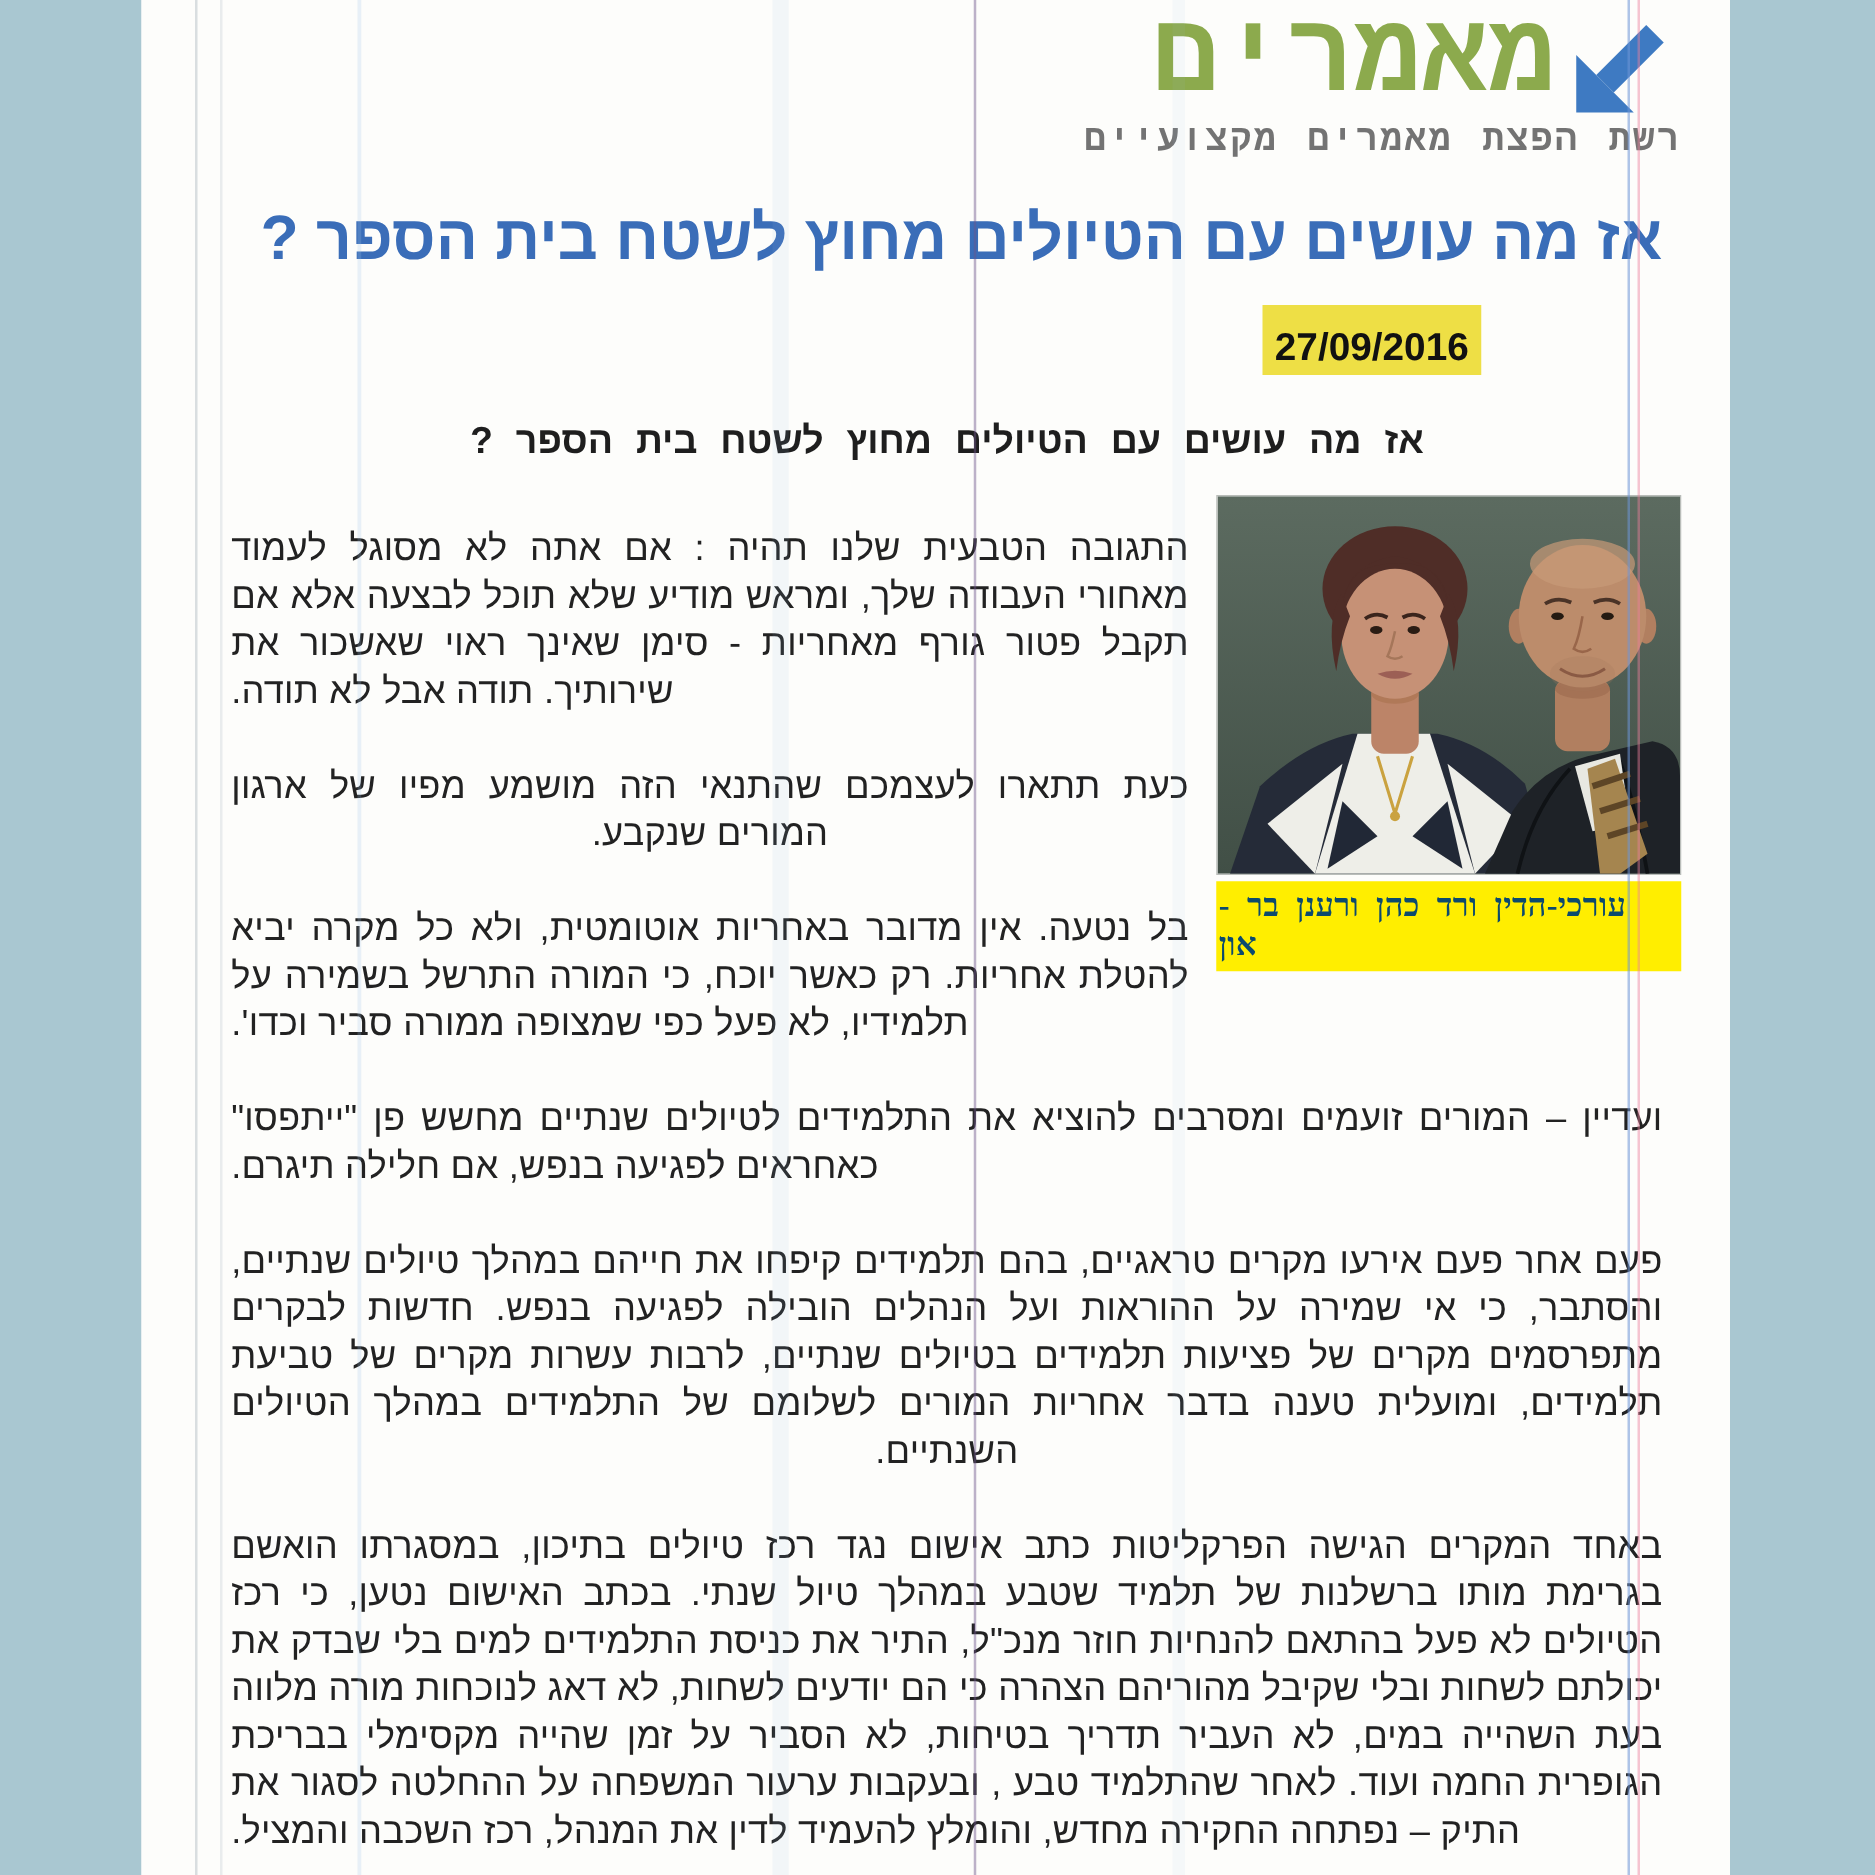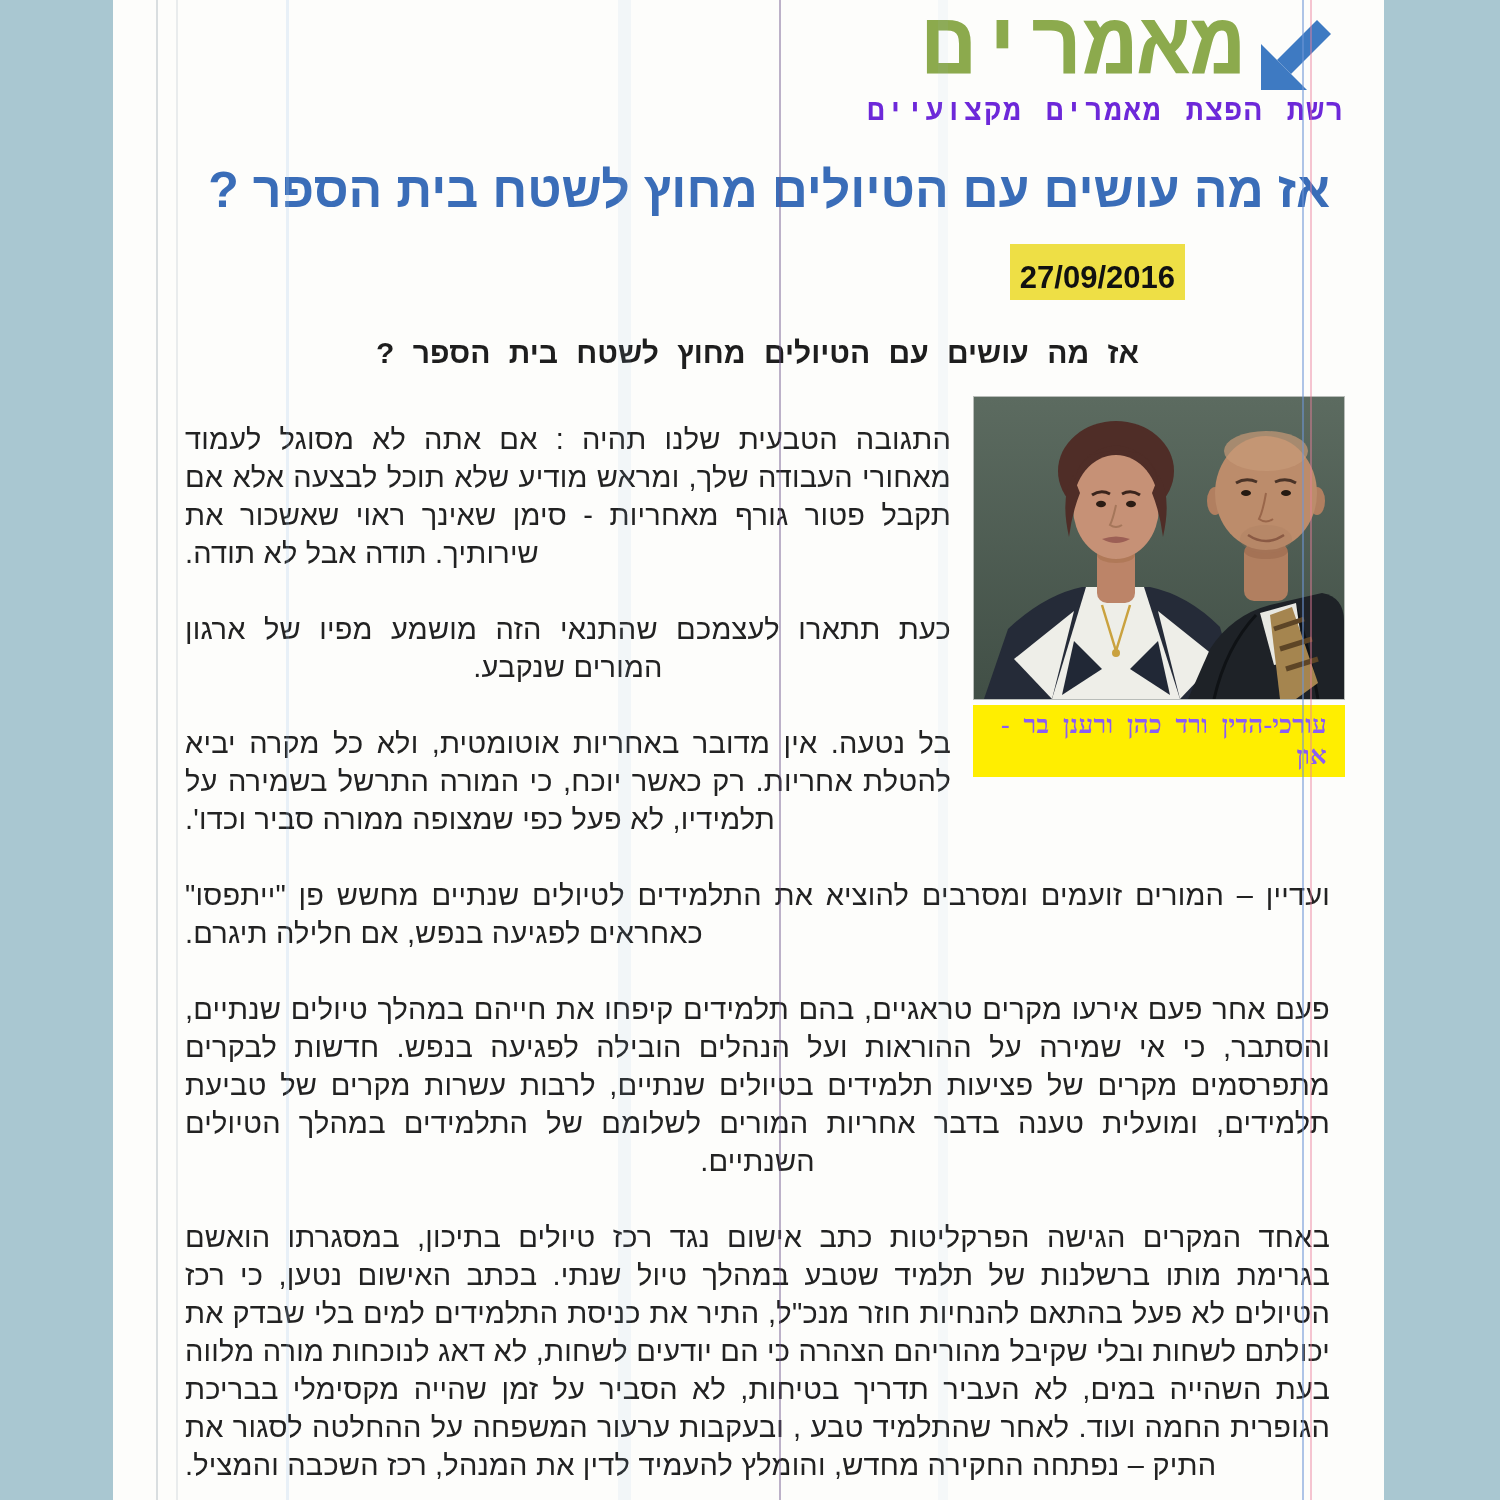--- a/index.html
+++ b/index.html
@@ -7,38 +7,38 @@
   #screen{position:relative;width:1500px;height:1500px;background:#a9c7d1;overflow:hidden;margin:0 auto;}
   
   .sheet{position:absolute;left:113px;top:0;width:1271px;height:1500px;background:#fdfdfb;}
   .content{position:relative;height:100%;padding:0 54px 30px 72px;box-sizing:border-box;direction:rtl;}
 
   
   .logo{display:flex;flex-direction:column;align-items:flex-start;margin-top:6px;margin-left:auto;margin-right:-15px;width:max-content;font-family:Liberation Mono, monospace;}
   .logo-top{display:flex;align-items:center;gap:10px;}
   .logo-arrow{width:90px;height:88px;flex:0 0 auto;}
   .logo-brand{font-size:88px;font-weight:900;color:#8caa4d;line-height:0.92;letter-spacing:1px;}
-  .logo-tagline{font-size:29px;font-weight:700;color:#6d28d9;letter-spacing:2px;word-spacing:4px;margin-top:2px;align-self:stretch;text-align:left;}
+  .logo-tagline{font-size:29px;font-weight:700;color:#737373;letter-spacing:2px;word-spacing:4px;margin-top:2px;align-self:stretch;text-align:left;}
 
   
   .main-title{margin:34px 0 0 0;font-size:50px;font-weight:700;color:#3a6db8;text-align:right;line-height:1.1;}
   .date-row{text-align:right;margin-top:26px;}
   .date-badge{display:inline-block;margin-right:145px;background:#eedf45;color:#111;font-size:31px;font-weight:700;padding:16px 10px 4px 10px;}
   .sub-title{margin:34px 0 0 0;font-size:30px;font-weight:700;color:#1e1e1e;text-align:center;word-spacing:10px;line-height:1.25;}
 
   
   .body{margin-top:48px;font-size:29px;line-height:38px;color:#222;letter-spacing:.2px;}
   .para{margin:0;text-align:justify;text-align-last:left;}
   .para.gap{margin-top:38px;}
   .para.last-center{text-align-last:center;}
 
   
   .photo-block{float:right;width:372px;margin:-24px -15px 14px 22px;}
   .photo-frame{width:370px;height:302px;border:1px solid #b9bdb9;display:block;}
-  .caption{margin-top:5px;background:#ffee00;color:#8b5cf6;font-family:"Liberation Serif",serif;font-weight:700;font-size:26px;text-align:right;word-spacing:7px;padding:4px 18px 6px 2px;line-height:1.2;}
+  .caption{margin-top:5px;background:#ffee00;color:#0c4a6e;font-family:"Liberation Serif",serif;font-weight:700;font-size:26px;text-align:left;word-spacing:7px;padding:4px 18px 6px 2px;line-height:1.2;}
 
   
   .vline{position:absolute;top:0;bottom:0;pointer-events:none;z-index:10;}
   .vl-purple{left:779px;width:2px;background:rgba(108,84,138,.45);}
   .vl-blue{left:1302px;width:2px;background:rgba(110,150,215,.55);}
   .vl-pink{left:1310px;width:2px;background:rgba(236,126,156,.45);}
   .vl-g1{left:156px;width:2px;background:rgba(188,196,202,.55);}
   .vl-g2{left:176px;width:2px;background:rgba(208,214,219,.45);}
   .vl-s1{left:286px;width:3px;background:rgba(160,195,230,.22);}
   .vl-s2{left:618px;width:13px;background:rgba(150,190,225,.10);}

